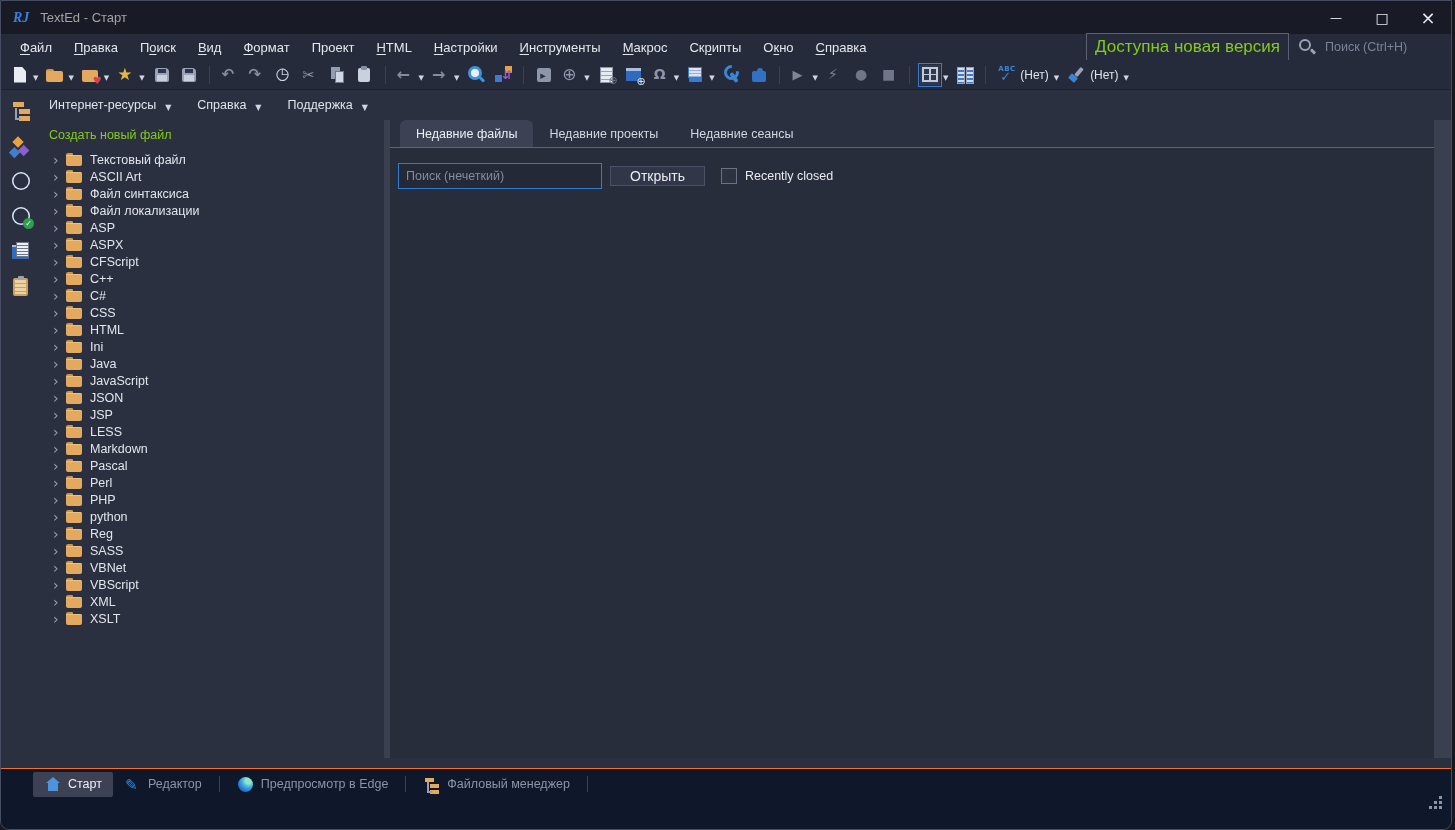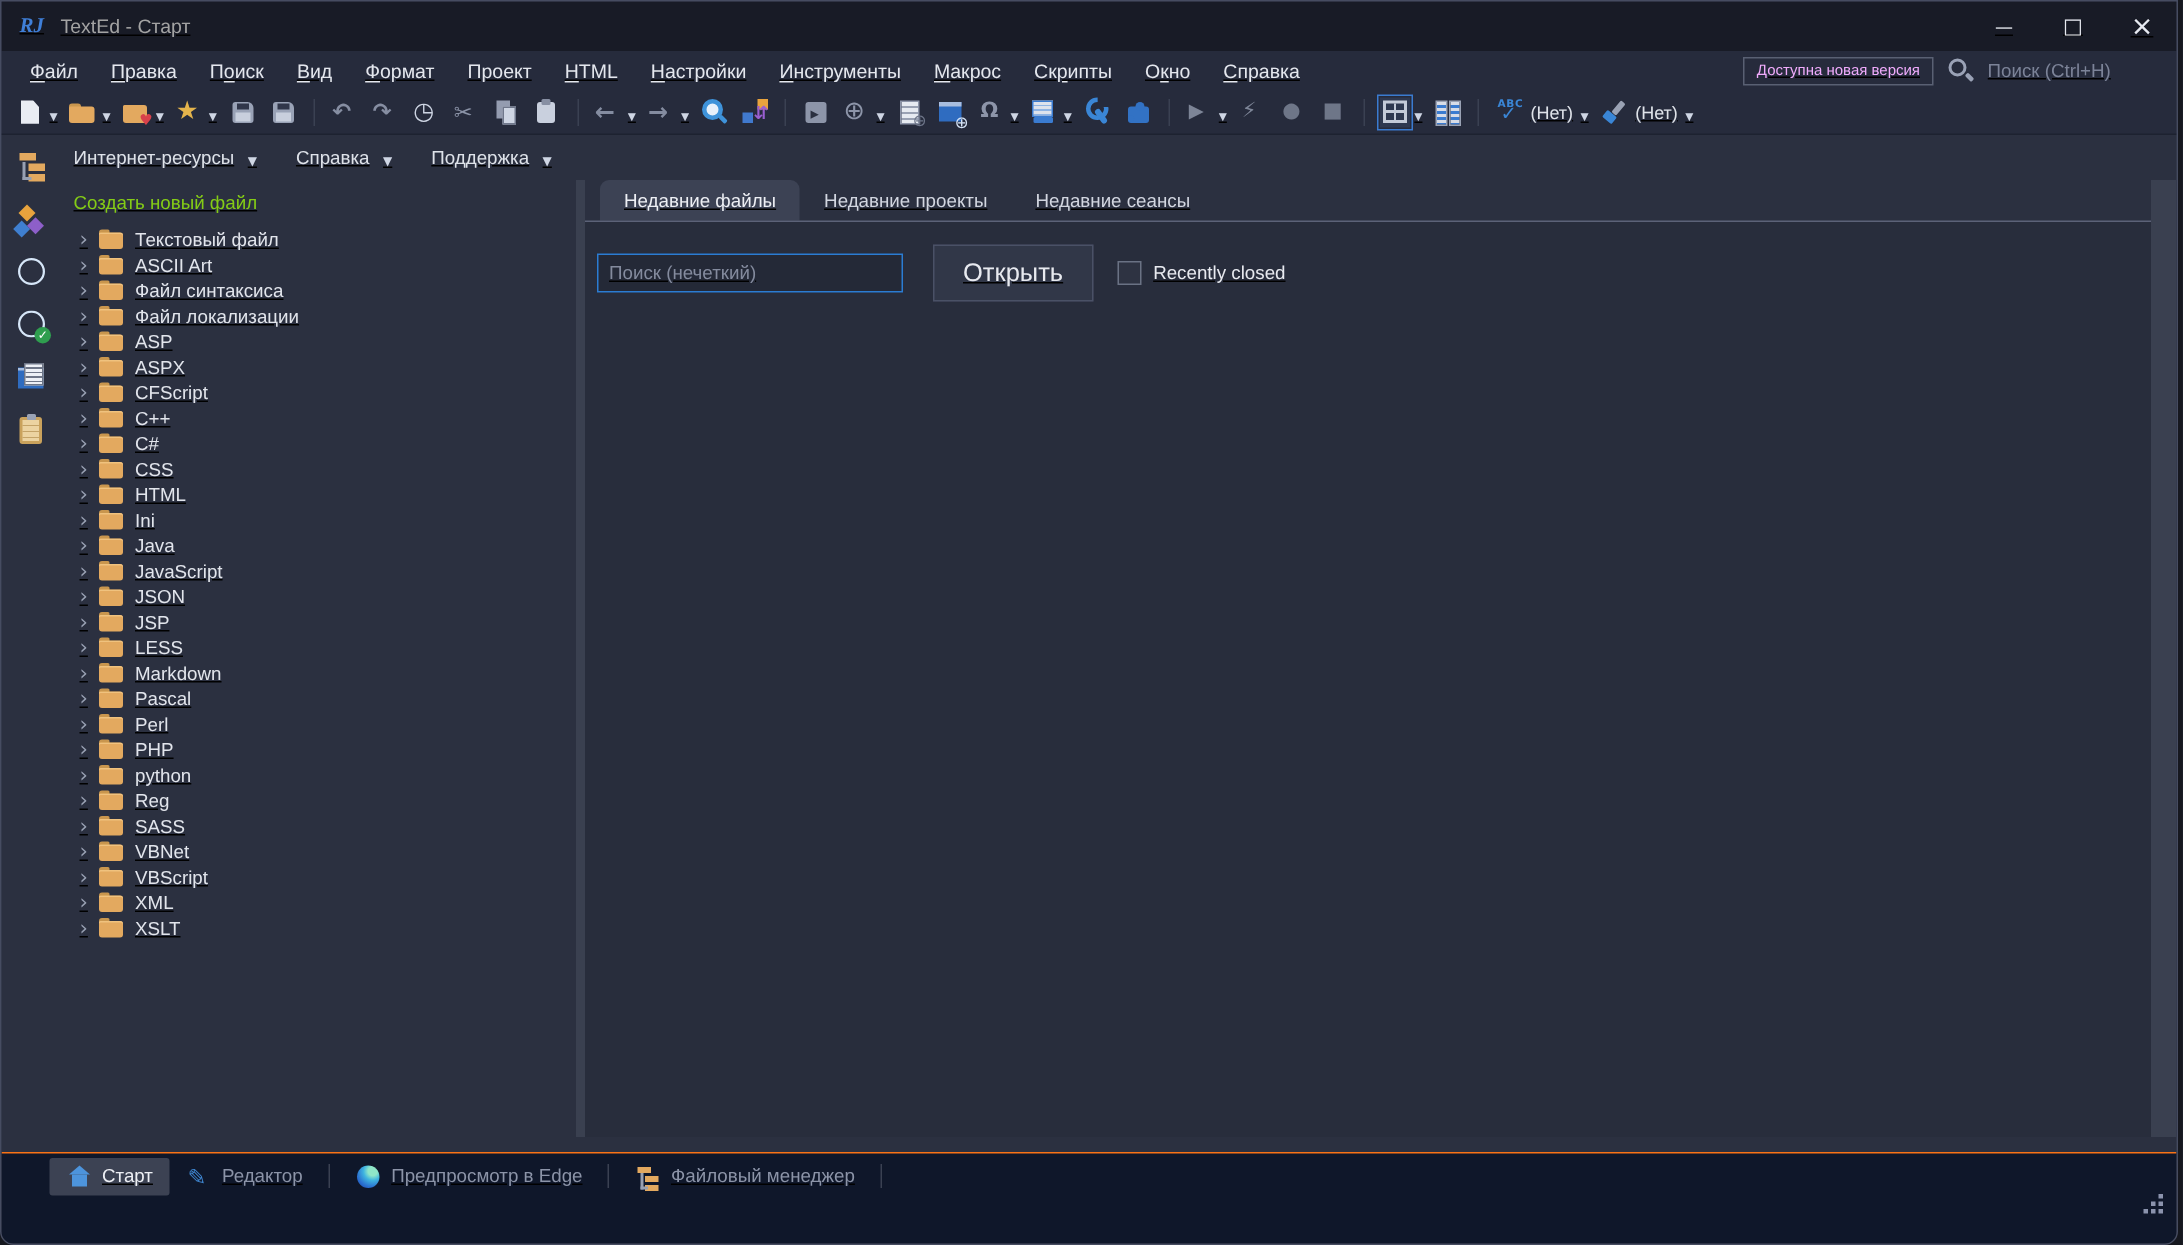--- a/index.html
+++ b/index.html
@@ -1,37 +1,37 @@
 <!DOCTYPE html>
 <html><head>
 <meta charset="utf-8">
 <style>
   html,body{margin:0;padding:0;width:1455px;height:830px;overflow:hidden;background:#16181f;
     font-family:"Liberation Sans",sans-serif;-webkit-font-smoothing:antialiased;}
   .win{position:absolute;inset:0 3px 0 0;display:flex;flex-direction:column;background:#2b3040;
-    border:1px solid #464c61;border-radius:0 0 9px 9px;overflow:hidden;box-sizing:border-box;text-decoration:underline;}
+    border:1px solid #464c61;border-radius:0 0 9px 9px;overflow:hidden;box-sizing:border-box;}
 
   
   .tb{height:33px;background:#181b26;display:flex;align-items:center;flex:0 0 auto;}
   .logo{margin-left:12px;font-weight:bold;font-style:italic;font-size:14px;color:#3f7fd8;
     font-family:"Liberation Serif",serif;}
   .wtitle{margin-left:11px;font-size:13px;color:#a3a3a3;}
   .wctrls{margin-left:auto;display:flex;height:100%;}
   .wbtn{width:46px;height:33px;display:flex;align-items:center;justify-content:center;color:#e7eaf1;
     font-family:"DejaVu Sans",sans-serif;}
   .ic-minimize::before{content:"—";font-size:12px;}
   .ic-maximize::before{content:"□";font-size:14px;}
   .ic-close::before{content:"×";font-size:18px;}
 
   
   .mb{height:26px;background:#262b3c;display:flex;align-items:center;padding-left:8px;flex:0 0 auto;}
   .mitems{display:flex;height:100%;}
   .menu-item{padding:0 11px;font-size:13px;color:#e4e7ee;display:flex;align-items:center;}
   .menu-item u{text-underline-offset:2px;}
-  .update-box{margin-left:auto;border:1px solid #596073;padding:3px 8px;font-size:10px;color:#f0abfc;}
+  .update-box{margin-left:auto;border:1px solid #596073;padding:3px 8px;font-size:17px;color:#84cc16;}
   .mb-search{display:flex;align-items:center;width:150px;padding:0 4px 0 8px;gap:6px;}
   .mb-search input{flex:1;background:transparent;border:none;outline:none;color:#dfe3ea;font-size:12.5px;
     font-family:"Liberation Sans",sans-serif;min-width:0;}
   .mb-search input::placeholder{color:#7c8398;}
 
   
   .tbar{height:29px;background:#262b3c;display:flex;align-items:center;padding-left:6px;
     border-bottom:1px solid #1d2230;gap:1px;flex:0 0 auto;}
   .tbtn{display:flex;align-items:center;height:24px;padding:0 3px;border-radius:3px;}
   .tbtn.active .icn{outline:1px solid #3a7bd0;outline-offset:1px;background:#2e3850;}
@@ -153,22 +153,22 @@
   .main-panel{flex:1;display:flex;flex-direction:column;min-width:0;}
   .tabbar{height:27px;display:flex;padding-left:10px;flex:0 0 auto;}
   .tab{padding:0 16px;display:flex;align-items:center;font-size:12.5px;color:#d2d6e0;border-radius:6px 6px 0 0;}
   .tab.active{background:#3c4254;color:#edeff4;}
   .tabline{height:1px;background:#5c6278;flex:0 0 auto;}
   .content{flex:1;background:#282d3c;padding:15px 8px;}
   .crow{display:flex;align-items:center;}
   .search-input{width:188px;height:24px;background:#242937;border:1px solid #2b7cd3;color:#dfe3ea;font-size:12.5px;
     padding:0 7px;outline:none;font-family:"Liberation Sans",sans-serif;}
   .search-input::placeholder{color:#848b9e;}
-  .open-btn{margin-left:20px;height:38px;padding:0 19px;background:#313748;border:1px solid #4a5166;color:#e8eaf0;
-    font-size:17px;font-family:"Liberation Sans",sans-serif;}
+  .open-btn{margin-left:8px;height:20px;padding:0 19px;background:#313748;border:1px solid #4a5166;color:#e8eaf0;
+    font-size:14px;font-family:"Liberation Sans",sans-serif;}
   .checkbox{width:14px;height:14px;border:1px solid #6a7284;background:#2e3342;margin-left:16px;flex:0 0 auto;}
   .cblabel{margin-left:8px;font-size:12.5px;color:#e8eaf0;}
   .scroll-track{width:17px;background:#3a4050;flex:0 0 auto;}
 
   
   .bbar{height:60px;border-top:1px solid #f97316;background:#0f172a;position:relative;flex:0 0 auto;text-align:center;}
   .bitems{display:flex;align-items:center;height:30px;padding-left:32px;}
   .bitem{display:flex;align-items:center;gap:7px;padding:0 11px;height:25px;font-size:12.5px;color:#8c94a8;border-radius:2px;}
   .bitem .icn{width:17px;height:17px;}
   .bitem.active{background:#3c4253;color:#eef0f5;}

